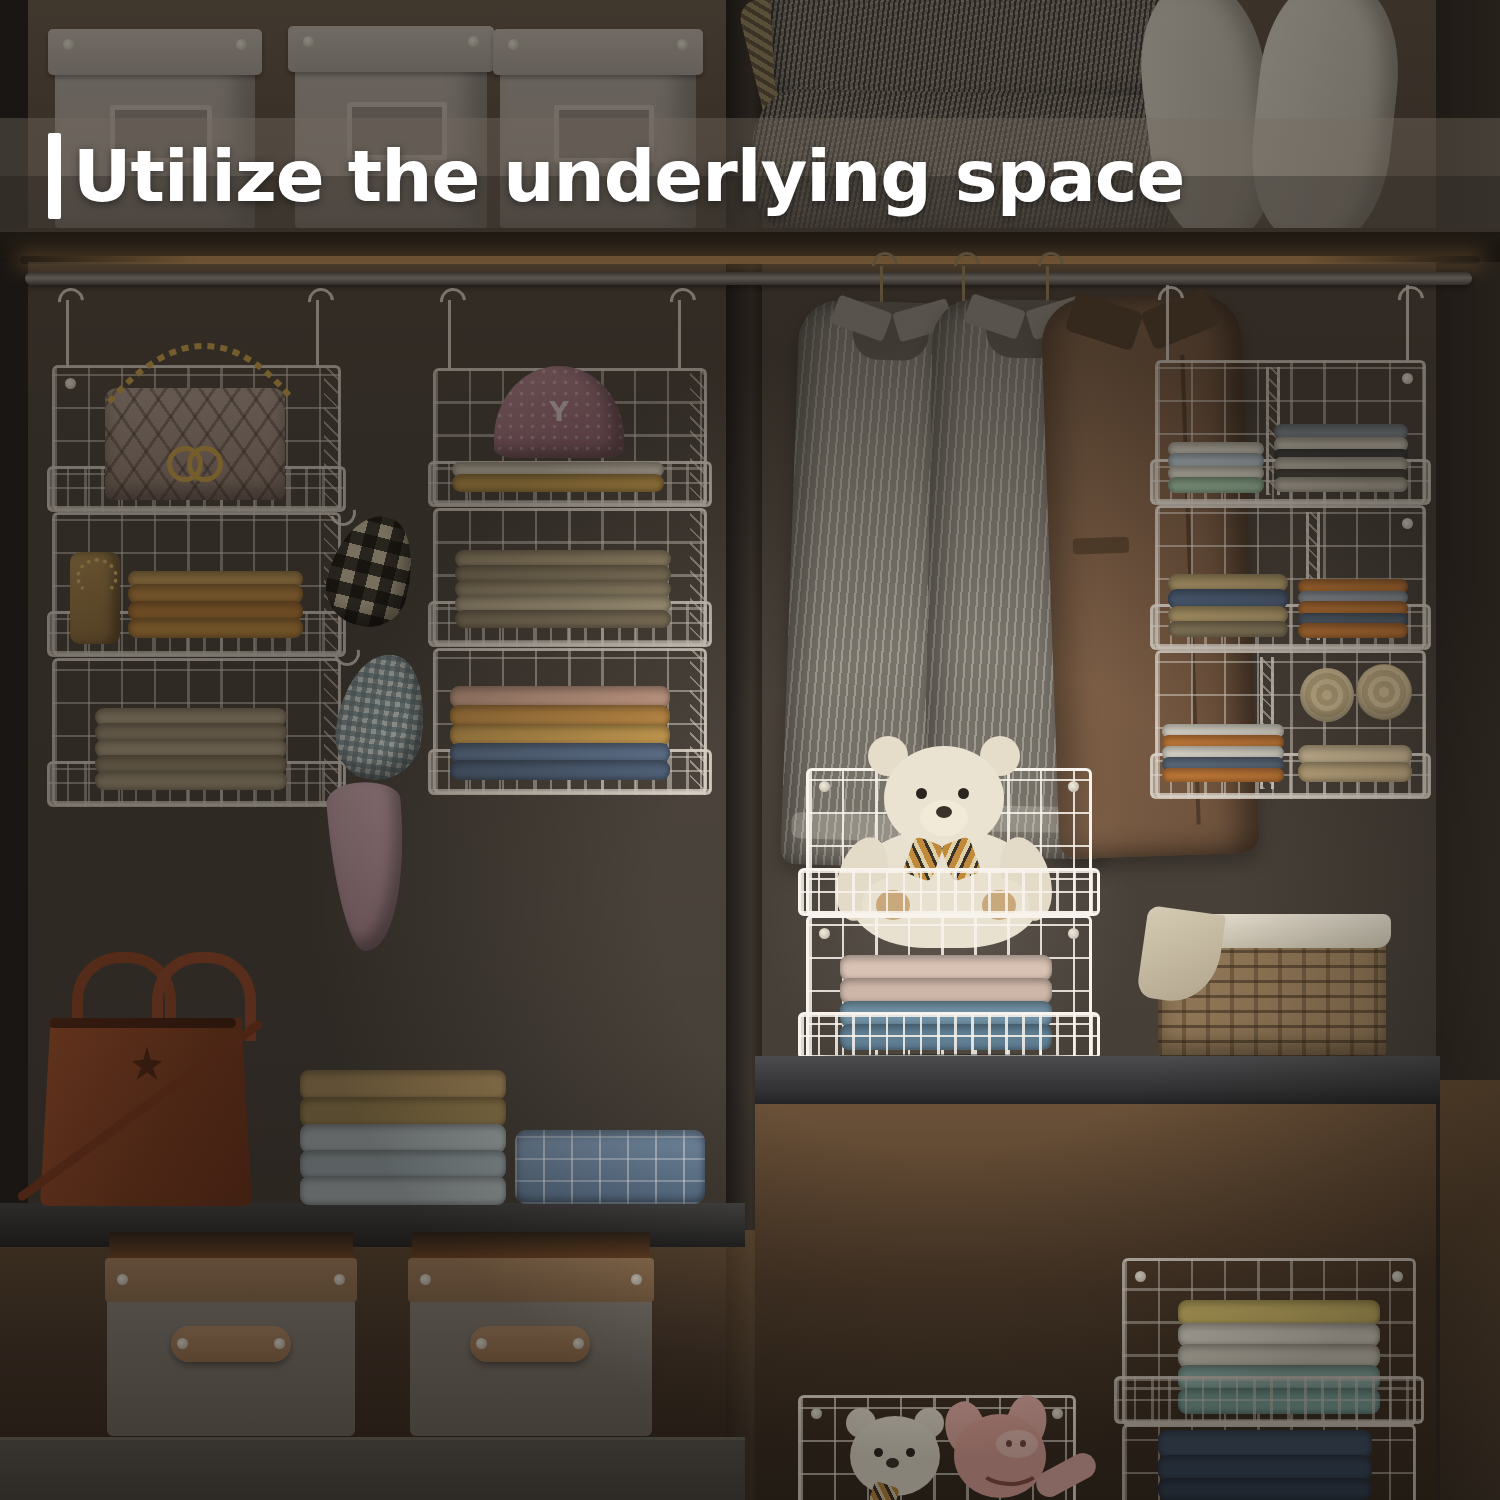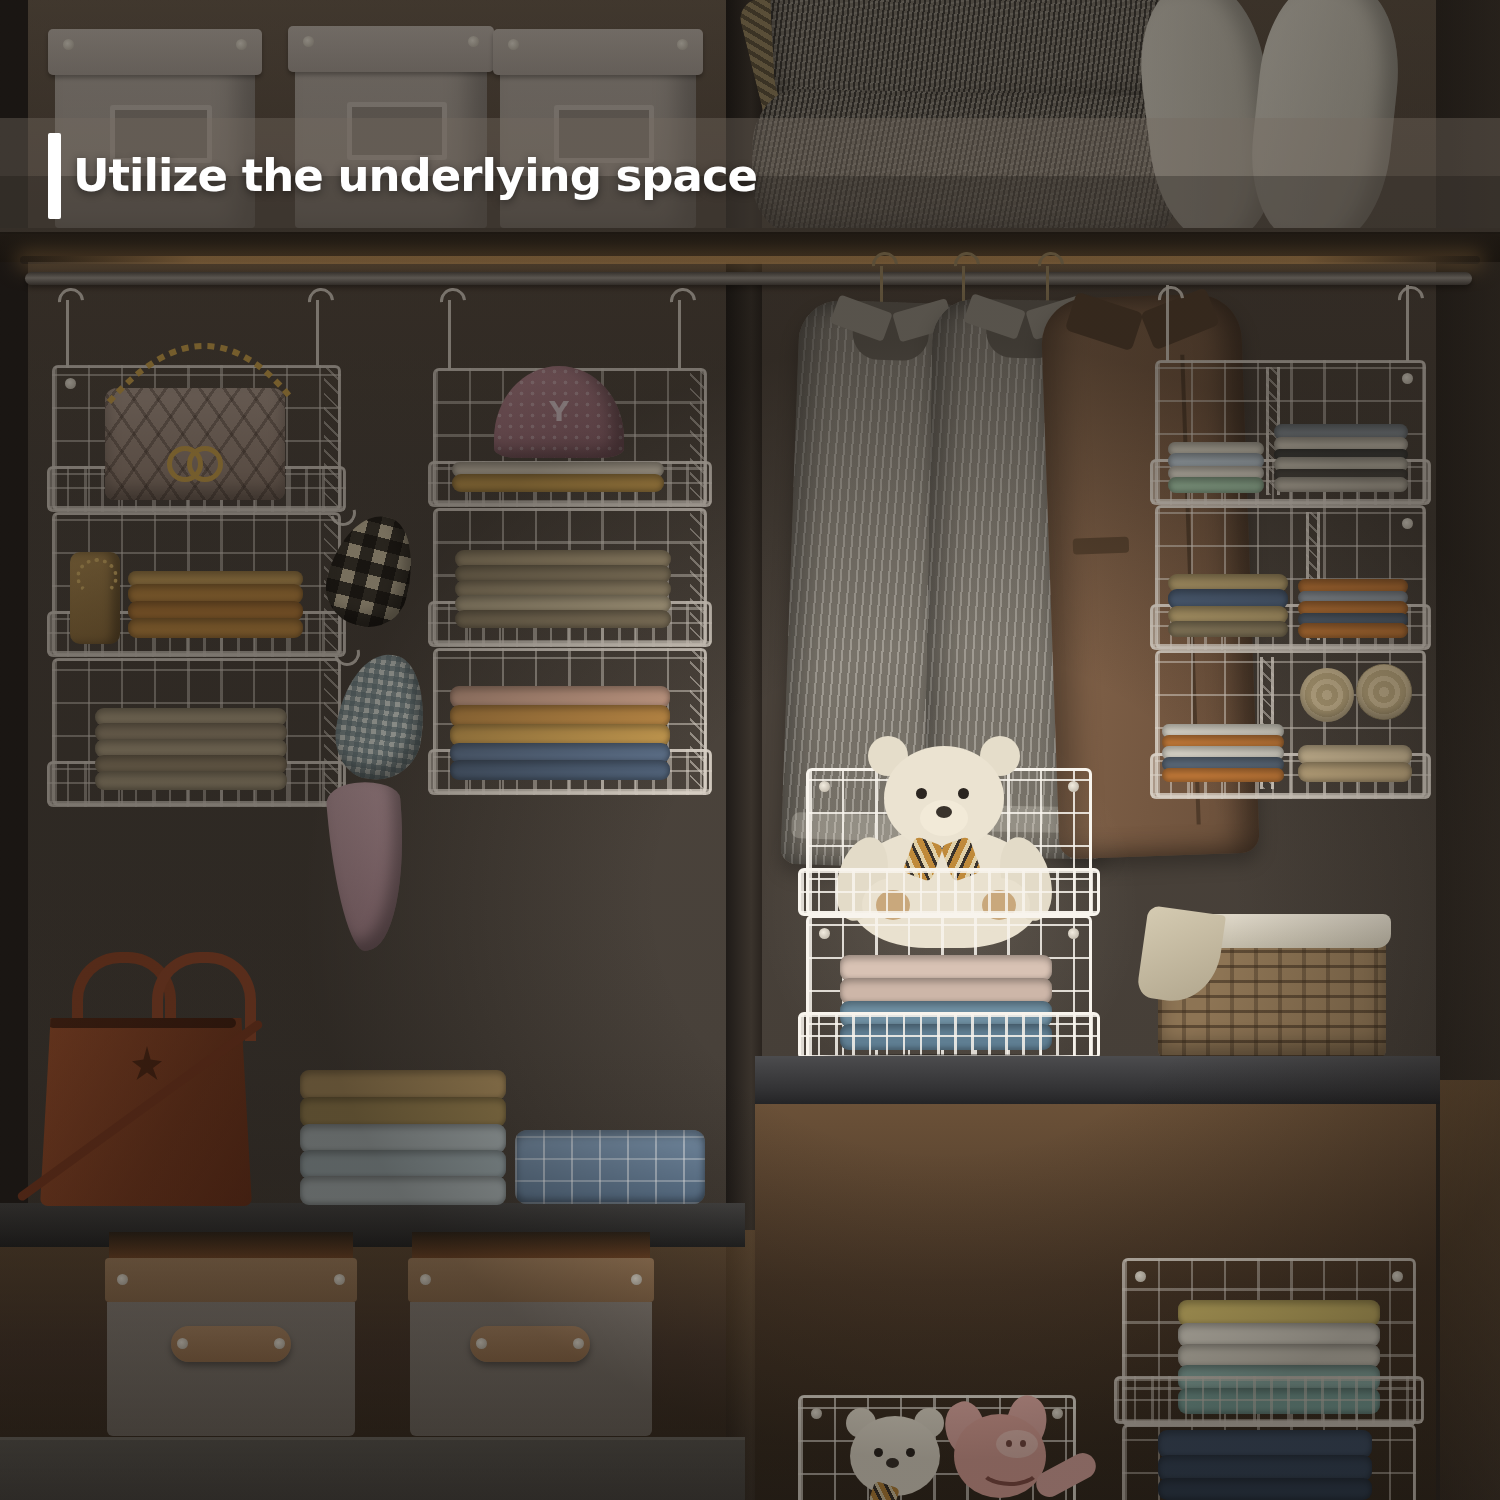--- a/index.html
+++ b/index.html
@@ -37,21 +37,21 @@
   .pillowpat{background:repeating-linear-gradient(100deg,rgba(28,26,24,0.65) 0 2px,transparent 2px 5px),
              repeating-linear-gradient(170deg,rgba(235,230,220,0.22) 0 2px,transparent 2px 6px),#7e786d;}
   .bcap{background:repeating-linear-gradient(0deg,rgba(25,22,18,0.8) 0 13px,transparent 13px 26px),
         repeating-linear-gradient(90deg,rgba(25,22,18,0.8) 0 13px,transparent 13px 26px),#cfc2a4;}
   .gcap{background:repeating-linear-gradient(0deg,rgba(110,130,135,0.7) 0 5px,transparent 5px 10px),
         repeating-linear-gradient(90deg,rgba(110,130,135,0.7) 0 5px,transparent 5px 10px),#d4dad4;}
   .title-banner{position:absolute;left:0;top:118px;width:1500px;height:114px;background:rgba(118,108,98,0.40);z-index:60;}
   .title-subband{position:absolute;left:0;top:176px;width:1500px;height:58px;background:rgba(24,19,15,0.30);z-index:60;}
   .title-wrap{position:absolute;left:48px;top:133px;z-index:61;display:flex;align-items:flex-start;color:#fff;}
   .tbar{display:block;width:13px;height:86px;background:#fff;margin-right:12px;border-radius:2px;}
-  .ttext{font-size:45px;line-height:86px;font-weight:700;letter-spacing:-1px;
+  .ttext{font-size:72px;line-height:86px;font-weight:700;letter-spacing:-1px;
       text-shadow:0 2px 8px rgba(0,0,0,0.45);white-space:nowrap;}
   .vignette{position:absolute;inset:0;z-index:50;pointer-events:none;
       background:radial-gradient(640px 560px at 945px 900px,rgba(0,0,0,0) 0%,rgba(0,0,0,0) 45%,rgba(14,11,8,0.28) 78%,rgba(14,11,8,0.45) 100%);}
 </style>
 </head>
 <body>
 
 <div id="stage">
 
   <div class="abs" style="left:28px;top:0;width:698px;height:1500px;background:linear-gradient(180deg,#6a5c4d 0%,#55493e 14%,#4c443c 30%,#48413a 70%,#3a332c 100%);"></div>

